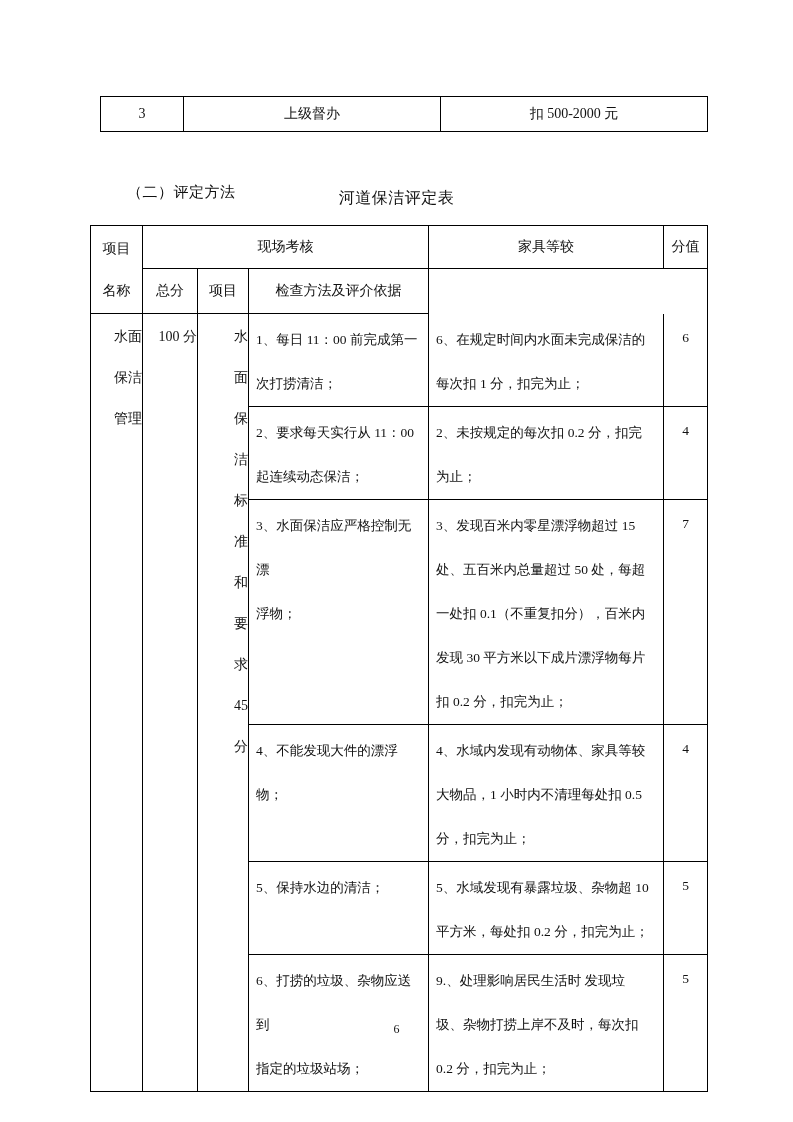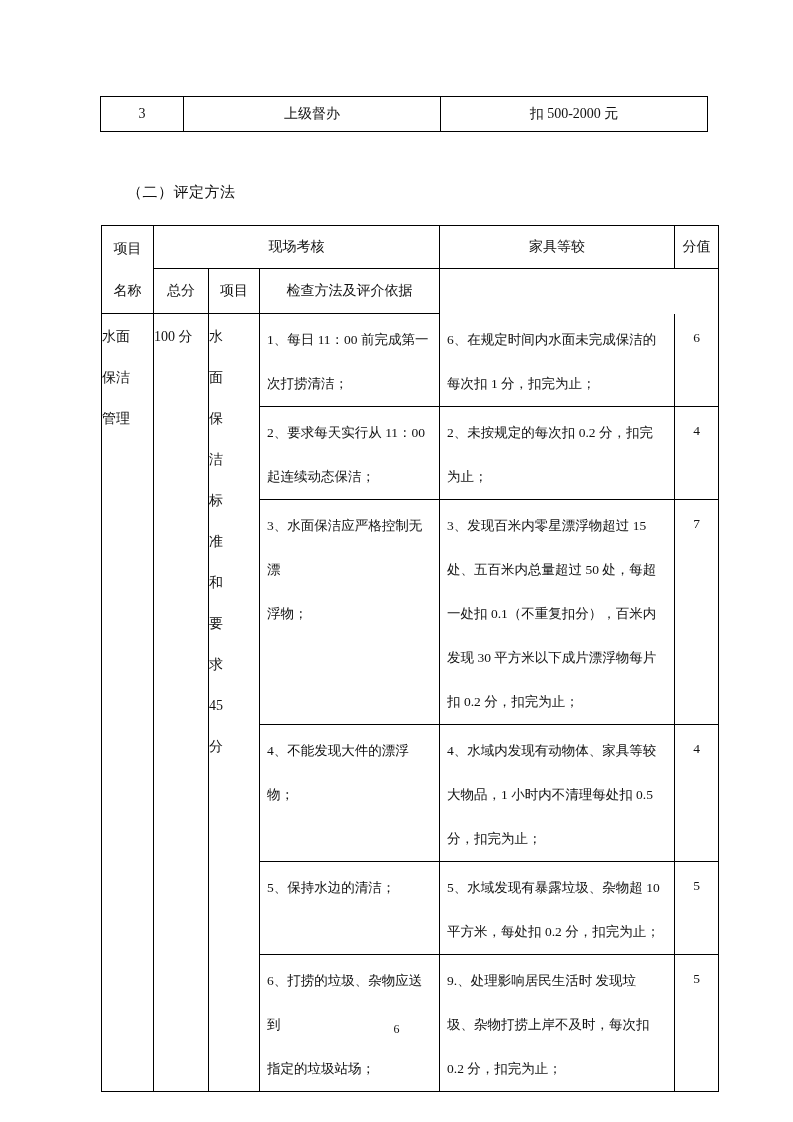--- a/index.html
+++ b/index.html
@@ -44,21 +44,21 @@
     position: absolute;
     left: 0;
     top: 188px;
     width: 793px;
     text-align: center;
     font-size: 16px;
     letter-spacing: 0.5px;
   }
 
   
-  .rating-table { left: 90px; top: 225px; width: 617px; margin-left: 11px; }
+  .rating-table { left: 90px; top: 225px; width: 617px; }
   .rating-table td {
     font-size: 13.5px;
     vertical-align: top;
     white-space: pre-line;
   }
   .rating-table td.hd {
     text-align: center;
     vertical-align: middle;
     font-size: 14px;
     line-height: 42px;
@@ -67,21 +67,21 @@
   .rating-table td.txt {
     padding: 4px 5px 0 7px;
     line-height: 44px;
   }
   .rating-table td.score {
     text-align: center;
     padding: 4px 0 0 0;
     line-height: 40px;
   }
   .rating-table td.vcol {
-    text-align: left;
+    text-align: right;
     padding: 2px 0 0 0;
     line-height: 41px;
     font-size: 14px;
   }
   .rating-table td.gap { border-bottom-style: hidden; }
 
   .page-number {
     position: absolute;
     left: 0;
     top: 1022px;
@@ -105,20 +105,21 @@
         <tr>
       <td>3</td>
       <td>上级督办</td>
       <td>扣 500-2000 元</td>
     </tr>
   </tbody>
     </table>
 
   <div class="section-heading">（二）评定方法</div>
 
+  <div class="table-title">河道保洁评定表</div>
 
   <table class="rating-table">
     <colgroup>
       <col style="width:52px">
       <col style="width:55px">
       <col style="width:51px">
       <col style="width:180px">
       <col style="width:235px">
       <col style="width:44px">
     </colgroup>

